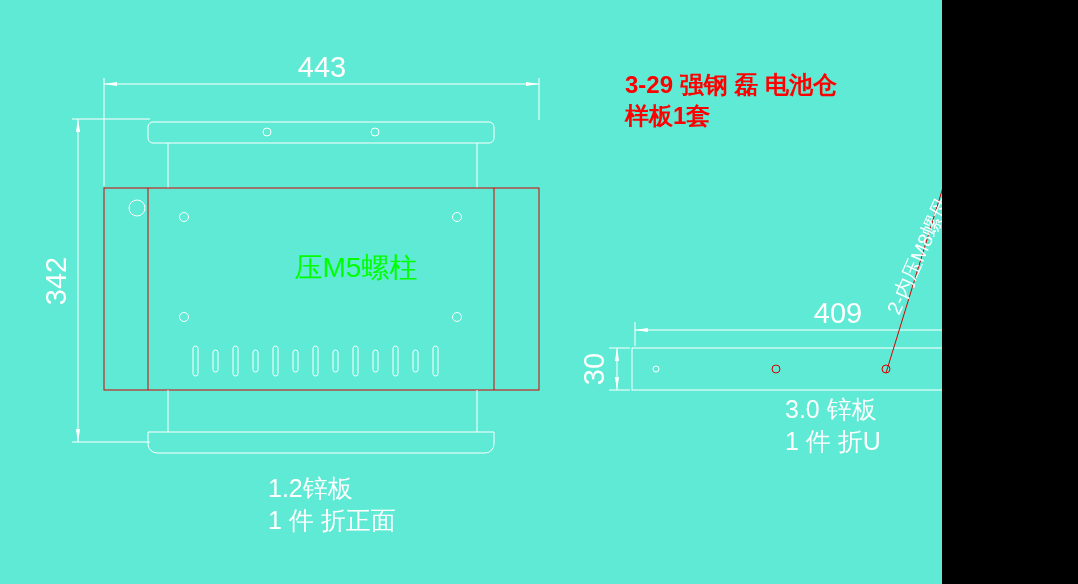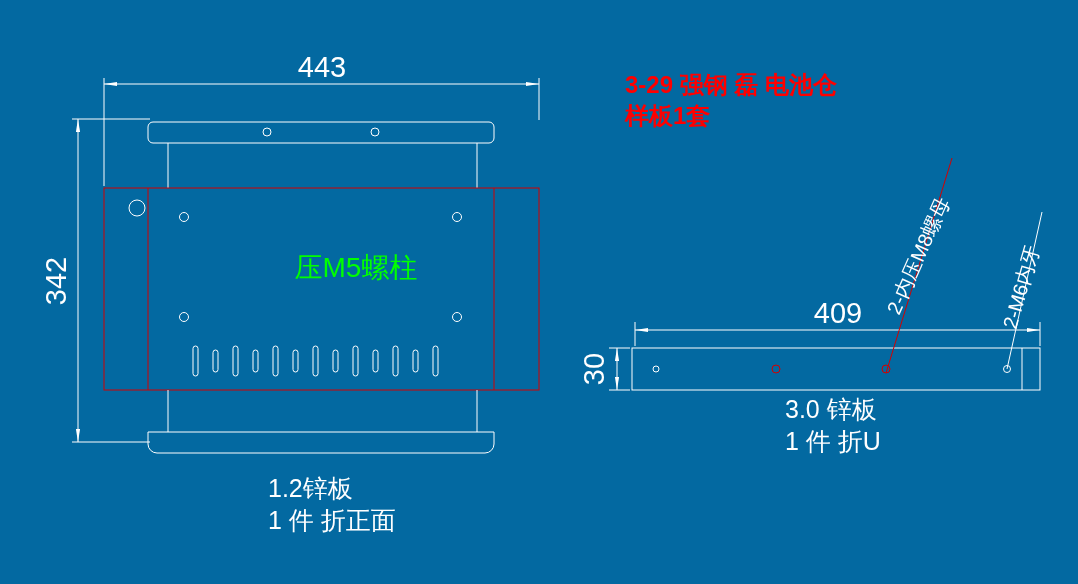--- a/index.html
+++ b/index.html
@@ -1,17 +1,17 @@
 <!DOCTYPE html>
 <html><head>
 <meta charset="utf-8">
 <style>
   html,body{margin:0;padding:0;background:#000;}
   .canvas{
-    position:relative;width:1078px;height:584px;background:#0369a1;
+    position:relative;width:942px;height:584px;background:#5eead4;
     overflow:hidden;font-family:"Liberation Sans","DejaVu Sans",sans-serif;
   }
   svg text{font-family:"Liberation Sans","DejaVu Sans",sans-serif;}
   .dim-text{fill:#ffffff;font-size:29px;}
   .caption{fill:#ffffff;font-size:25px;}
   .leader-text{fill:#ffffff;font-size:20px;}
   .note-text{fill:#ff0000;font-size:24px;font-weight:bold;}
   .green-label{fill:#00ff00;font-size:28px;}
   .wline{stroke:#ffffff;stroke-width:1;fill:none;}
   .rline{stroke:#d40000;stroke-width:1;fill:none;}

